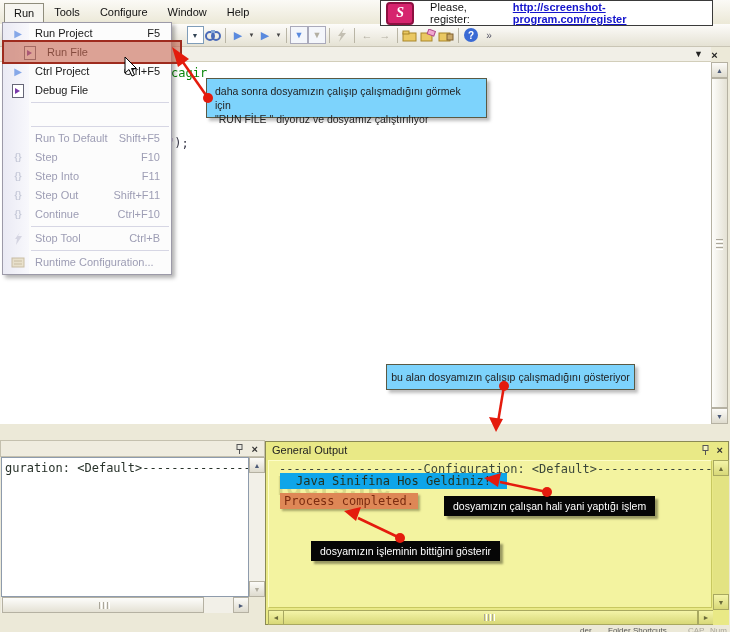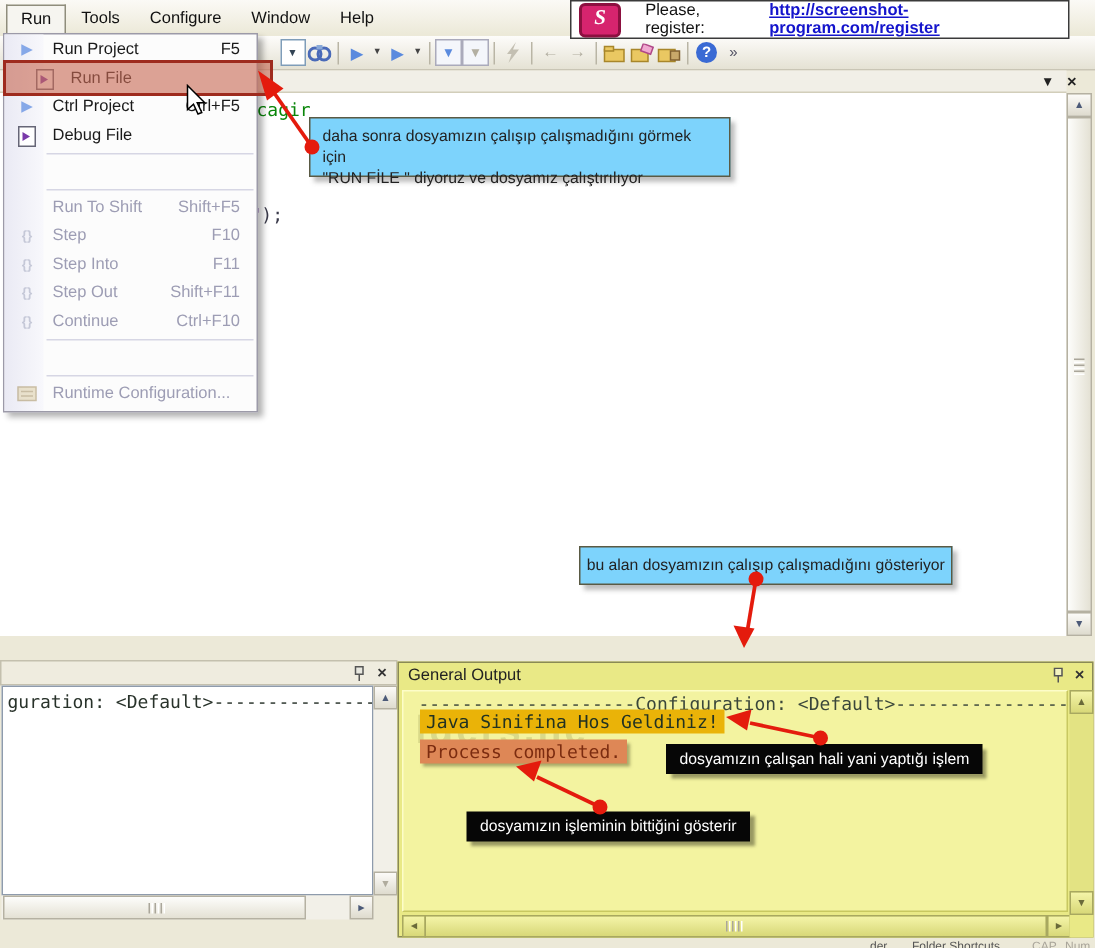--- a/index.html
+++ b/index.html
@@ -112,22 +112,22 @@
   .gopanel{position:absolute;left:265px;top:441px;width:464px;height:184px;background:#e9e986;
     border:1px solid #8a8a55;box-sizing:border-box;z-index:10;text-decoration:underline;}
   .go-title{position:absolute;left:0;top:0;right:0;height:17px;font-size:11px;color:#222;
     padding:2px 0 0 6px;box-sizing:border-box;}
   .go-body{position:absolute;left:2px;top:18px;right:16px;bottom:16px;background:#f3f3a0;
     border-top:1px solid #fdfdc8;border-left:1px solid #fdfdc8;
     border-right:1px solid #c8c860;border-bottom:1px solid #c8c860;overflow:hidden;}
   .go-watermark{position:absolute;left:8px;top:10px;font-size:26px;font-weight:bold;
     letter-spacing:2px;color:rgba(150,150,80,.28);}
   .go-config{position:absolute;left:10px;top:1px;font-size:12px;color:#3a463a;white-space:nowrap;}
-  .go-welcome{position:absolute;left:11px;top:12px;background:#eab308;color:#223222;
-    font-size:12px;padding:1px 4px;}
+  .go-welcome{position:absolute;left:11px;top:12px;background:#0ea5e9;color:#223222;
+    font-size:12px;padding:1px 16px;}
   .go-process{position:absolute;left:11px;top:32px;background:#de8756;color:#7c2c10;
     font-size:12px;padding:1px 4px;box-shadow:2px 2px 2px rgba(95,95,50,.5);}
   .go-vsb{left:447px;top:18px;height:150px;width:16px;background:#e3e383;}
   .go-vsb .sb-btn,.go-vsb .sb-thumb{background:linear-gradient(#f4f4a8,#d8d878);border-color:#a8a860;color:#6a6a3a;width:16px;}
   .go-hsb{position:absolute;left:2px;top:168px;width:445px;height:15px;background:#e3e383;}
   .go-hsb .hs-btn,.go-hsb .hs-thumb{background:linear-gradient(#f4f4a8,#d8d878);border-color:#a8a860;color:#6a6a3a;height:15px;}
   .go-corner{position:absolute;left:447px;top:168px;width:16px;height:15px;background:#e9e986;}
 
   .pinline{position:absolute;top:3px;display:flex;gap:6px;align-items:center;}
   .xglyph{font-size:11px;font-weight:bold;color:#333;line-height:10px;}
@@ -254,34 +254,41 @@
     <div class="mi" style="top:58px;">
       <span class="mico">
           <span class="page-ic">
             <i></i>
           </span>
         </span>
       <span>Debug File</span><span class="ms"></span></div>
     <div class="msep" style="top:79px;"></div>
     <div class="msep" style="top:103px;"></div>
     <div class="mi dis" style="top:106px;">
-      <span>Run To Shift</span><span class="ms">Shift+F5</span></div>
+      <span>Run To Default</span><span class="ms">Shift+F5</span></div>
     <div class="mi dis" style="top:125px;">
       <span class="mico braces">{}</span>
       <span>Step</span><span class="ms">F10</span></div>
     <div class="mi dis" style="top:144px;">
       <span class="mico braces">{}</span>
       <span>Step Into</span><span class="ms">F11</span></div>
     <div class="mi dis" style="top:163px;">
       <span class="mico braces">{}</span>
       <span>Step Out</span><span class="ms">Shift+F11</span></div>
     <div class="mi dis" style="top:182px;">
       <span class="mico braces">{}</span>
       <span>Continue</span><span class="ms">Ctrl+F10</span></div>
     <div class="msep" style="top:203px;"></div>
+    <div class="mi dis" style="top:206px;">
+      <span class="mico">
+        <svg width="10" height="13">
+            <polygon points="7,0 2,7 4,7 3,13 9,4 5,4" fill="#b8b8cc"></polygon>
+          </svg>
+      </span>
+      <span>Stop Tool</span><span class="ms">Ctrl+B</span></div>
     <div class="msep" style="top:227px;"></div>
     <div class="mi dis" style="top:230px;">
       <span class="mico">
         <svg width="14" height="11">
             <rect x="1" y="1" width="12" height="9" fill="#e0d0a0" stroke="#a08850"></rect>
             <line x1="3" y1="4" x2="11" y2="4" stroke="#a08850"></line>
             <line x1="3" y1="7" x2="11" y2="7" stroke="#a08850"></line>
           </svg>
       </span>
       <span>Runtime Configuration...</span><span class="ms"></span></div>

